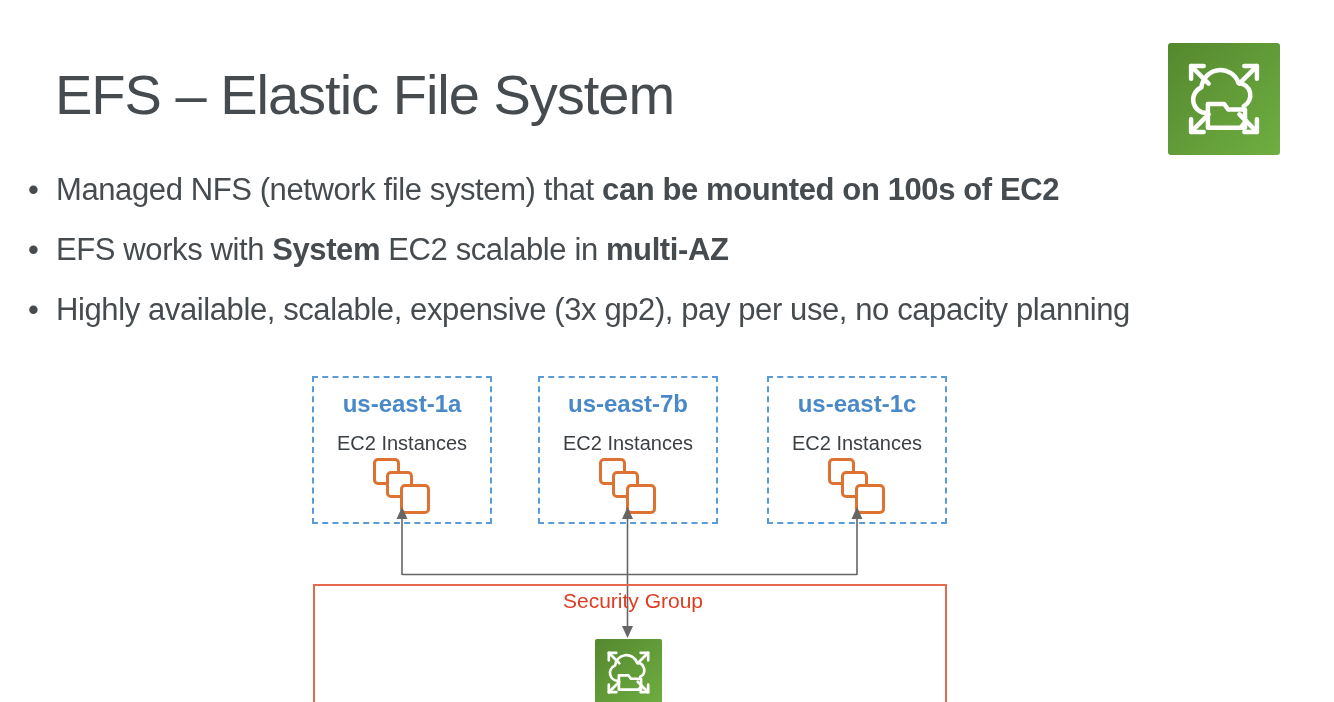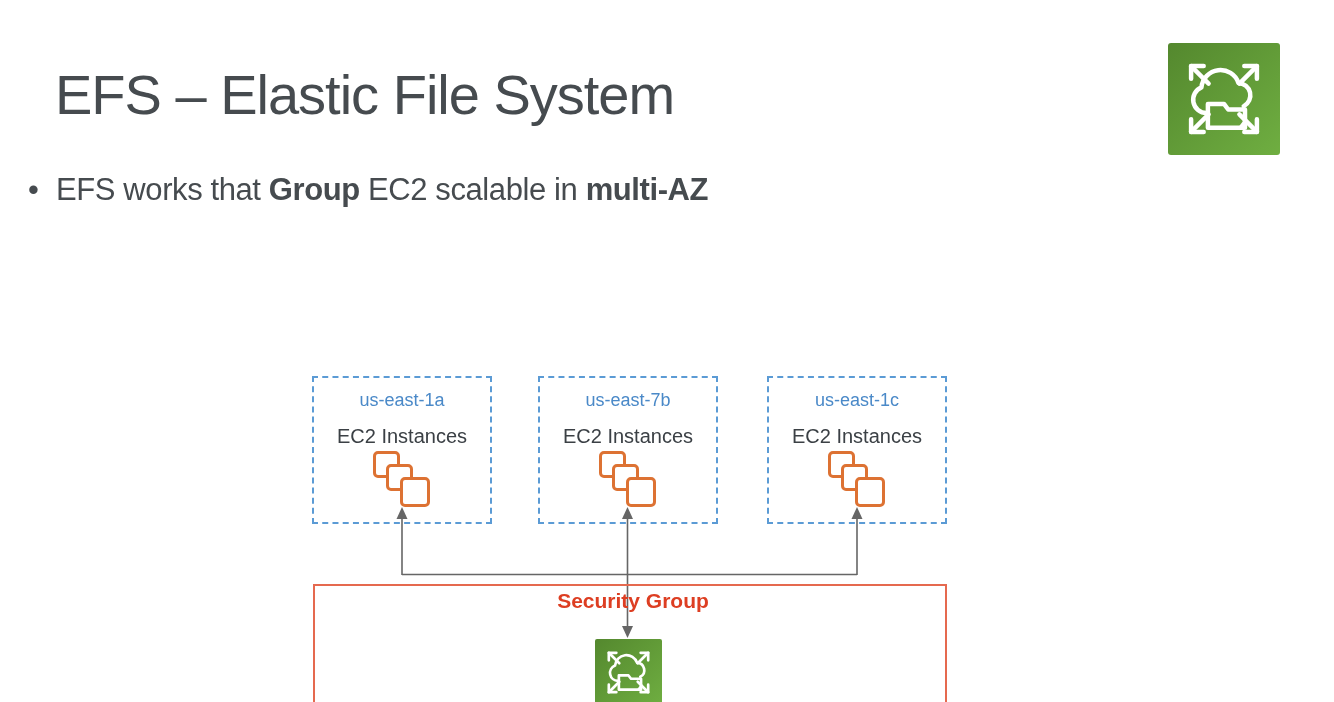--- a/index.html
+++ b/index.html
@@ -34,37 +34,37 @@
     position:relative;padding-left:28px;font-size:31px;line-height:60px;
     letter-spacing:-0.4px;color:var(--text_dark);white-space:nowrap;
   }
   .bullet-row::before{content:"\2022";position:absolute;left:0;top:0;}
   .bullet-row .b{font-weight:bold;}
   
   .az-box{
     position:absolute;top:348px;width:180px;height:148px;box-sizing:border-box;
     border:2px dashed var(--az_blue);text-align:center;
   }
-  .az-label{margin-top:12px;font-size:18px;font-weight:normal;color:var(--az_label_blue);}
+  .az-label{margin-top:12px;font-size:24px;font-weight:bold;color:var(--az_label_blue);}
   .az-sublabel{margin-top:14px;font-size:20px;color:var(--diagram_text);}
   .ec2-cluster{position:relative;width:60px;height:58px;margin:3px auto 0;}
   .ec2-sq{position:absolute;box-sizing:border-box;border:3px solid var(--ec2_orange);background:#fff;border-radius:5px;}
   .ec2-sq.s1{left:1px;top:0;width:27px;height:27px;}
   .ec2-sq.s2{left:14px;top:13px;width:27px;height:27px;}
   .ec2-sq.s3{left:28px;top:26px;width:30px;height:30px;}
   .connectors{position:absolute;left:0;top:0;width:1334px;height:702px;pointer-events:none;}
   .connector-line{stroke:var(--connector_gray);stroke-width:1.6;fill:none;}
   .arrowhead{fill:var(--connector_gray);stroke:none;}
   .sg-box{
     position:absolute;left:313px;top:556px;width:634px;height:139px;box-sizing:border-box;
     border:2px solid var(--sg_red_border);background:transparent;
   }
   .sg-label{
     position:absolute;left:313px;top:561px;width:640px;text-align:center;
-    font-size:21px;font-weight:bold;color:var(--sg_red_text);
+    font-size:21px;font-weight:normal;color:var(--sg_red_text);
   }
   .efs-mini{
     position:absolute;left:595px;top:611px;width:67px;height:67px;border-radius:2px;
     background:linear-gradient(135deg,var(--efs_green_dark) 0%,var(--efs_green_light) 100%);
   }
   .efs-mini-label{
     position:absolute;left:680px;top:611px;height:67px;line-height:67px;
     font-size:21px;color:var(--diagram_text);white-space:nowrap;
   }
   .corner-wedge{
@@ -93,21 +93,23 @@
         <path d="M51 51 L63.5 63.5"></path>
           <path d="M54.5 63.5 H63.5 V54.5"></path>
         <path d="M27.5 50 a9.5 9.5 0 0 1 -3.6-18.3 a13.6 13.6 0 0 1 26.4-3.2 a8.8 8.8 0 0 1 3.8 16.6"></path>
         <path d="M28.5 60.5 V43.5 h11.5 l3 4 h12 v13 z"></path>
         <path d="M52 60.5 l3.5-4.5"></path>
       </g>
     </svg>
   </div>
 
   <div class="bullets">
-    <div class="bullet-row"><span>EFS works that </span><span class="b">Group</span><span> EC2 scalable in </span><span class="b">multi-AZ</span></div>
+    <div class="bullet-row"><span>Managed NFS (network file system) that </span><span class="b">can be mounted on 100s of EC2</span></div>
+    <div class="bullet-row"><span>EFS works with </span><span class="b">System</span><span> EC2 scalable in </span><span class="b">multi-AZ</span></div>
+    <div class="bullet-row"><span>Highly available, scalable, expensive (3x gp2), pay per use, no capacity planning</span></div>
   </div>
 
   <div class="az-box" style="left:312px">
     <div class="az-label">us-east-1a</div>
     <div class="az-sublabel">EC2 Instances</div>
     <div class="ec2-cluster">
       <div class="ec2-sq s1"></div>
       <div class="ec2-sq s2"></div>
       <div class="ec2-sq s3"></div>
     </div>

